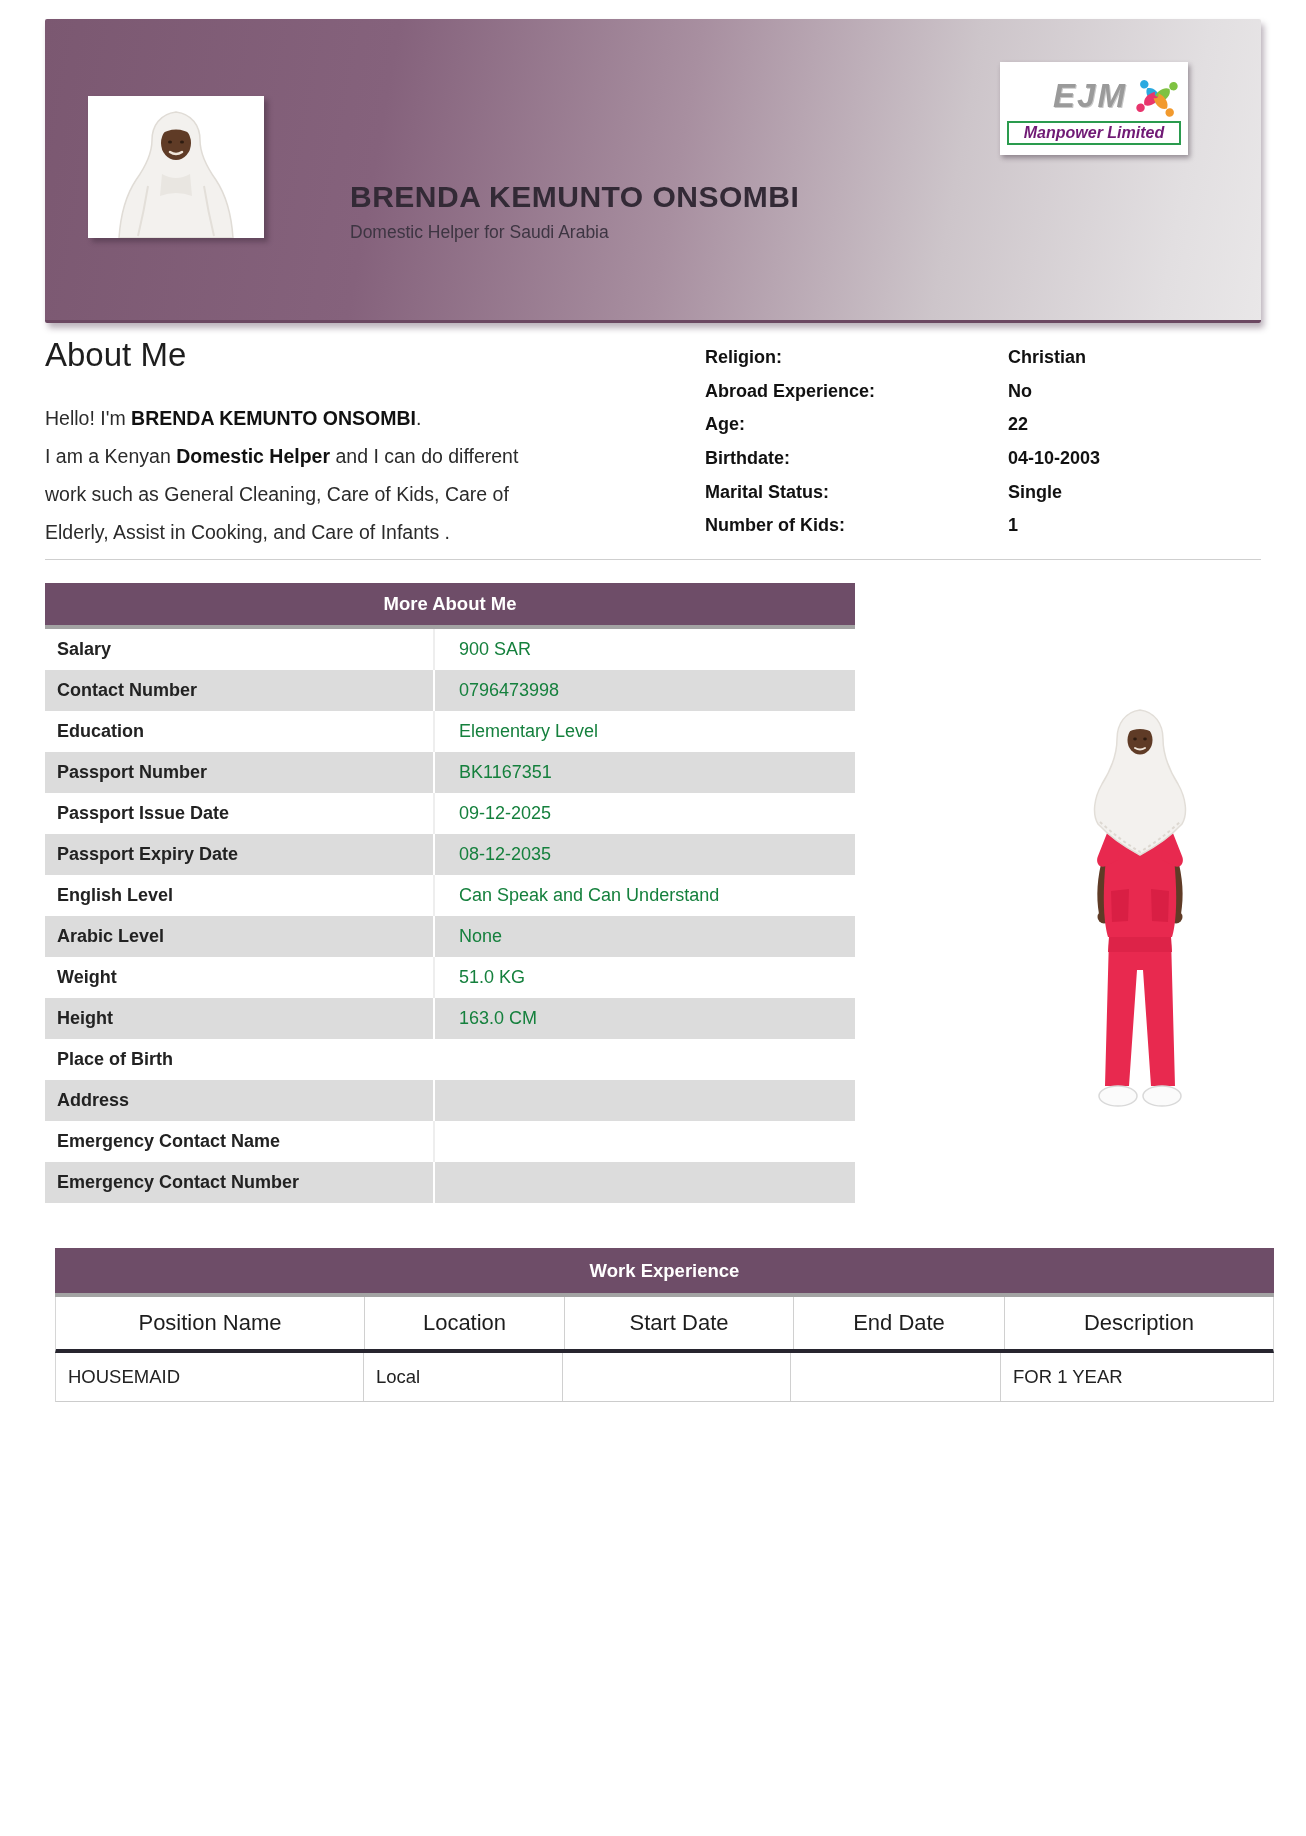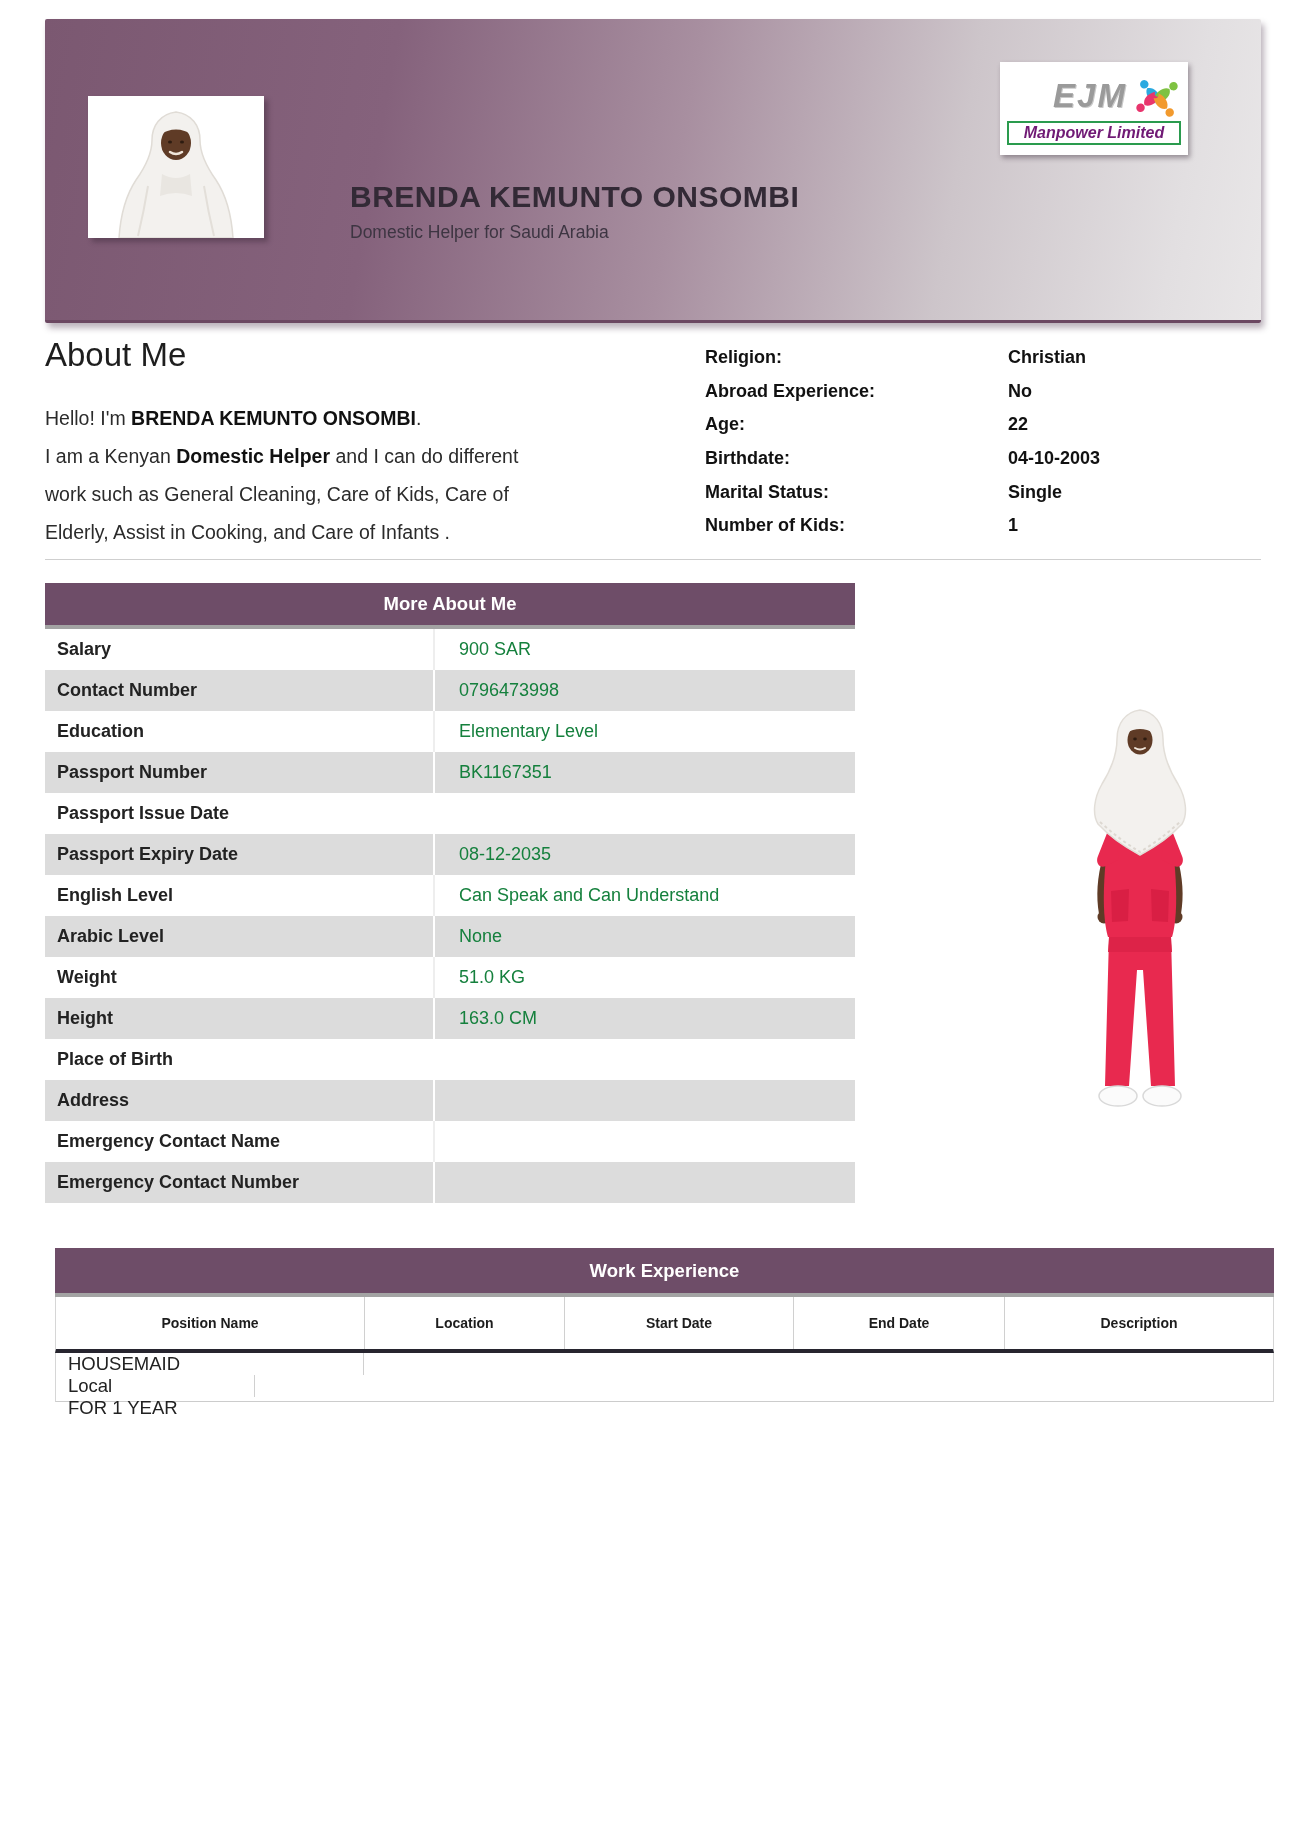--- a/index.html
+++ b/index.html
@@ -52,24 +52,24 @@
 
   
   .standing{position:absolute;left:1073px;top:706px;width:134px;height:406px;}
 
   
   .work{position:absolute;left:55px;top:1248px;width:1219px;}
   .work .tbl-title{height:45px;line-height:45px;}
   .work-head{display:flex;height:52px;border-bottom:4px solid #27252f;
     border-left:1px solid #d6d6d6;border-right:1px solid #d6d6d6;}
   .work-head .wcell{display:flex;align-items:center;justify-content:center;
-    font-size:14px;color:#1d1d1d;border-right:1px solid #d0d0d0;font-weight:bold;}
+    font-size:22px;color:#1d1d1d;border-right:1px solid #d0d0d0;}
   .work-head .wcell:last-child{border-right:none;}
   .work-row{display:flex;height:48px;border-bottom:1px solid #cccccc;
-    border-left:1px solid #d6d6d6;border-right:1px solid #d6d6d6;flex-direction:column;}
+    border-left:1px solid #d6d6d6;border-right:1px solid #d6d6d6;}
   .work-row .wcell{display:flex;align-items:center;padding-left:12px;
     font-size:18.5px;color:#222;border-right:1px solid #d0d0d0;box-sizing:border-box;}
   .work-row .wcell:last-child{border-right:none;}
   .w0{width:308px;} .w1{width:199px;} .w2{width:228px;} .w3{width:210px;} .w4{flex:1;}
 </style>
 </head>
 <body>
 
 <div class="page">
 
@@ -168,20 +168,21 @@
     <div class="mam-row">
       <span class="mam-label">Education</span>
       <span class="mam-value">Elementary Level</span>
     </div>
     <div class="mam-row">
       <span class="mam-label">Passport Number</span>
       <span class="mam-value">BK1167351</span>
     </div>
     <div class="mam-row">
       <span class="mam-label">Passport Issue Date</span>
+      <span class="mam-value">09-12-2025</span>
     </div>
     <div class="mam-row">
       <span class="mam-label">Passport Expiry Date</span>
       <span class="mam-value">08-12-2035</span>
     </div>
     <div class="mam-row">
       <span class="mam-label">English Level</span>
       <span class="mam-value">Can Speak and Can Understand</span>
     </div>
     <div class="mam-row">

